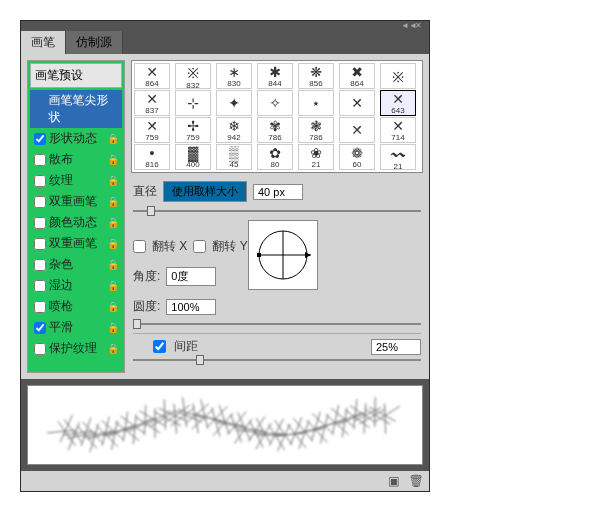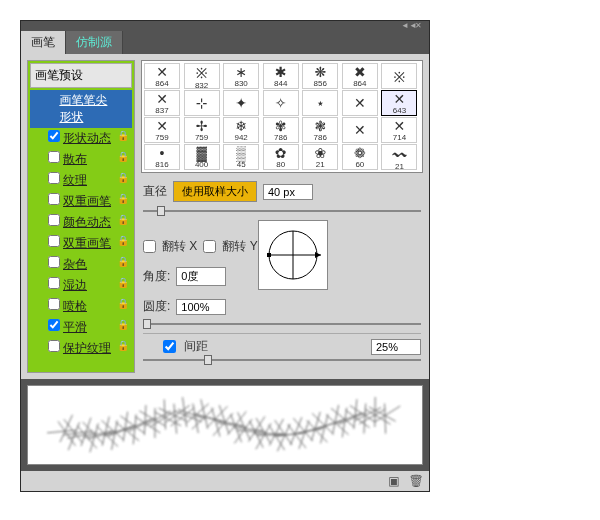--- a/index.html
+++ b/index.html
@@ -1,38 +1,38 @@
 <!DOCTYPE html>
 <html><head>
 <meta charset="utf-8">
 <style>
 * { box-sizing: border-box; margin: 0; padding: 0; font-family: "Microsoft YaHei", sans-serif; }
 body { background: #fff; padding: 20px; }
 .panel { width: 410px; background: #535353; border: 1px solid #2a2a2a; position: relative; }
 .titlebar { height: 10px; background: #535353; display: flex; justify-content: flex-end; align-items: center; padding-right: 4px; gap: 4px; }
 .titlebar-icon { width: 10px; height: 8px; color: #aaa; cursor: pointer; font-size: 8px; line-height: 8px; }
 .tabs { display: flex; background: #535353; }
-.tab { padding: 3px 10px; font-size: 12px; color: #5eead4; background: #6a6a6a; border-right: 1px solid #444; cursor: pointer; }
+.tab { padding: 3px 10px; font-size: 12px; color: #000000; background: #6a6a6a; border-right: 1px solid #444; cursor: pointer; }
 .tab.active { background: #d4d4d4; color: #222; }
 .content { background: #d4d4d4; padding: 6px; display: flex; gap: 6px; }
-.left-col { width: 108px; background: #84cc16; border: 1px solid #999; padding: 2px; }
+.left-col { width: 98px; background: #22c55e; border: 1px solid #999; padding: 2px; }
 .preset-header { font-size: 12px; padding: 3px 4px; border: 1px solid #aaa; background: #e6e6e6; margin-bottom: 2px; cursor: pointer; }
-.option-row { display: flex; align-items: flex-start; padding: 2px 18px; font-size: 12px; color: #222; position: relative; text-decoration: underline; }
+.option-row { display: flex; align-items: center; padding: 2px 4px; font-size: 12px; color: #222; position: relative; }
 .option-row.selected { background: #2d6bb5; color: #fff; }
 .option-row input[type=checkbox] { width: 12px; height: 12px; margin-right: 3px; }
 .option-row .lock { position: absolute; right: 2px; font-size: 10px; color: #555; }
 .right-col { flex: 1; display: flex; flex-direction: column; gap: 4px; }
 .brush-grid { background: #fff; border: 1px solid #888; padding: 2px; display: grid; grid-template-columns: repeat(7, 1fr); gap: 1px; max-height: 120px; overflow: hidden; }
 .brush-cell { width: 36px; height: 26px; border: 1px solid #ccc; display: flex; flex-direction: column; align-items: center; justify-content: center; font-size: 9px; cursor: pointer; background: #fff; position: relative; }
 .brush-cell .thumb { width: 100%; flex: 1; display: flex; align-items: center; justify-content: center; }
 .brush-cell .num { font-size: 8px; color: #333; line-height: 8px; }
 .brush-cell.sel { border: 1px solid #000; background: #eef; }
 .settings { padding: 4px 2px; font-size: 12px; }
 .row { display: flex; align-items: center; gap: 6px; margin-bottom: 4px; }
-.btn { background: #eab308; border: 1px solid #888; padding: 2px 8px; font-size: 11px; cursor: pointer; }
+.btn { background: #0369a1; border: 1px solid #888; padding: 2px 8px; font-size: 11px; cursor: pointer; }
 .input-box { background: #fff; border: 1px solid #888; padding: 1px 4px; font-size: 11px; width: 50px; text-align: left; }
 .slider { position: relative; height: 10px; flex: 1; }
 .slider-track { position: absolute; top: 4px; left: 0; right: 0; height: 2px; background: #888; }
 .slider-thumb { position: absolute; top: 0; width: 8px; height: 10px; background: #e0e0e0; border: 1px solid #666; }
 .angle-box { display: flex; }
 .angle-inputs { display: flex; flex-direction: column; gap: 8px; padding-top: 18px; }
 .angle-preview { width: 70px; height: 70px; border: 1px solid #888; background: #fff; display: flex; align-items: center; justify-content: center; }
 .hardness-bar { width: 60px; height: 12px; background: linear-gradient(to right, #aaa, #ddd); border: 1px solid #888; }
 .divider { border-top: 1px solid #aaa; margin: 4px 0; }
 .spacing-row { display: flex; align-items: center; gap: 8px; padding-left: 20px; }

